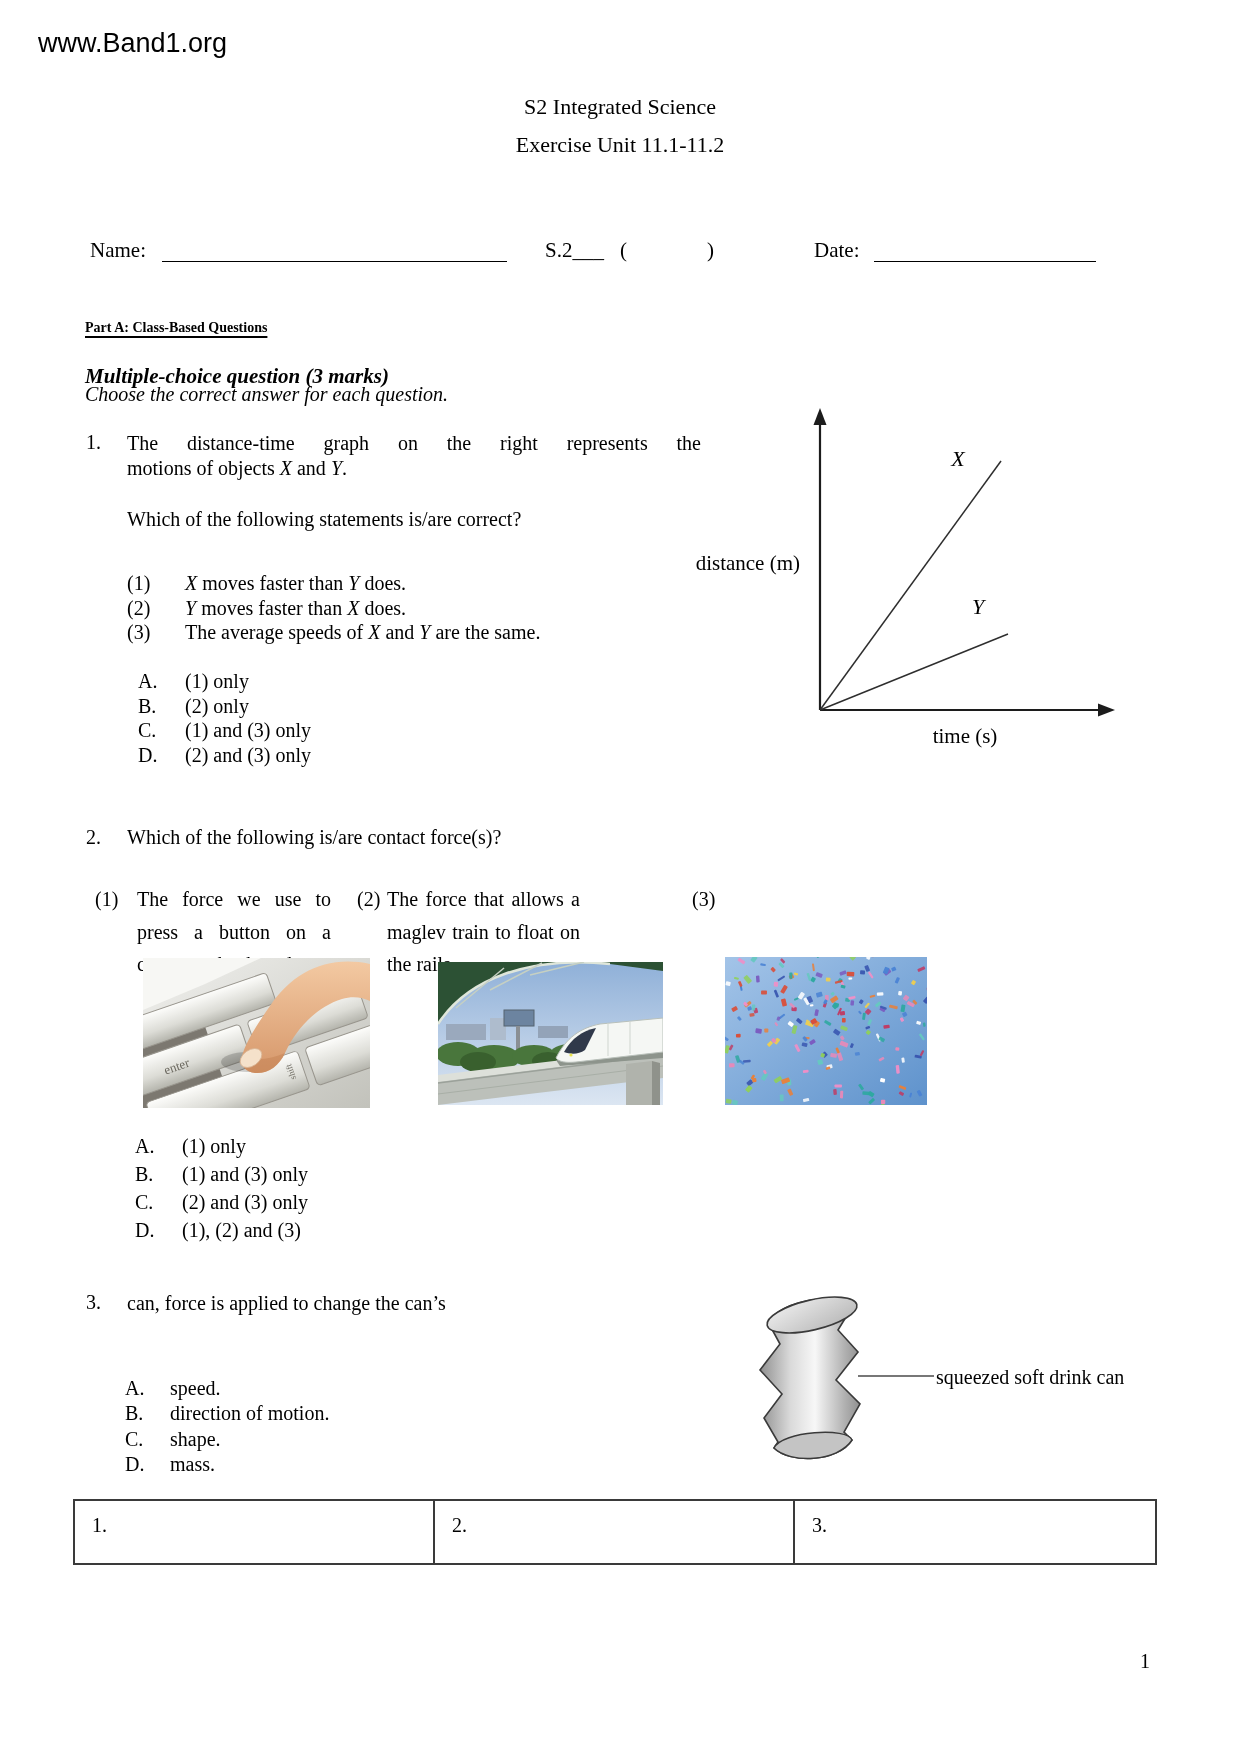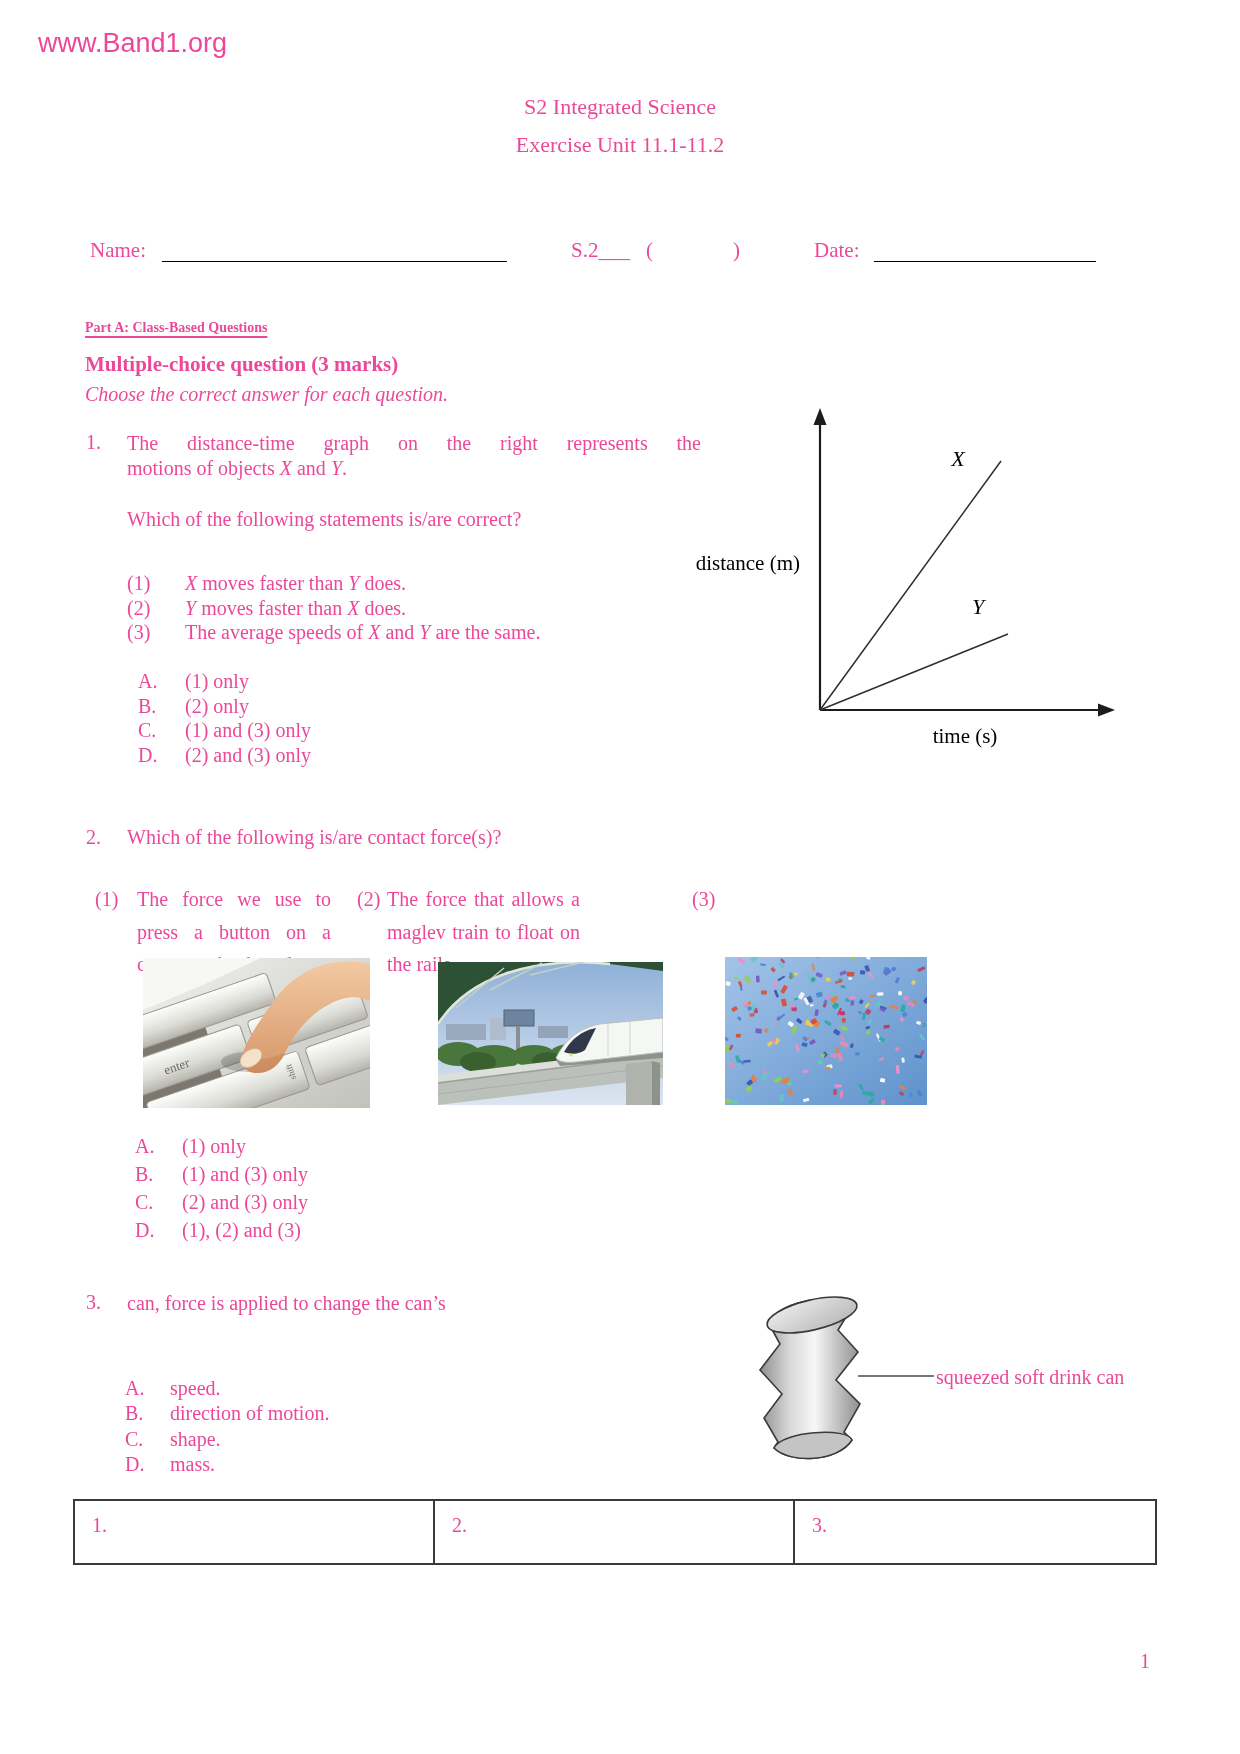--- a/index.html
+++ b/index.html
@@ -1,17 +1,17 @@
 <!DOCTYPE html>
 <html><head>
 <meta charset="utf-8">
 <style>
   html,body{margin:0;padding:0;background:#fff;}
   .page{position:relative;width:1240px;height:1754px;background:#ffffff;
-        font-family:"Liberation Serif",serif;color:#ec4899;font-size:20px;overflow:hidden;}
+        font-family:"Liberation Serif",serif;color:#000000;font-size:20px;overflow:hidden;}
   .abs{position:absolute;}
   .sans{font-family:"Liberation Sans",sans-serif;}
   .b{font-weight:700;}
   .i{font-style:italic;}
   .u{text-decoration:underline;text-decoration-thickness:1.8px;text-underline-offset:4px;}
   .jl{text-align:justify;text-align-last:justify;}
   .nw{white-space:nowrap;}
   .blankline{display:inline-block;border-bottom:1.6px solid #000;height:25px;vertical-align:baseline;}
   .row{display:flex;align-items:flex-start;}
   .lh245{line-height:24.5px;}
@@ -34,28 +34,28 @@
   <div class="abs sans" style="left:38px;top:28px;font-size:27px;">www.Band1.org</div>
 
   <div class="abs" style="left:0;right:0;top:88px;text-align:center;font-size:22px;line-height:38px;">
     <div>S2 Integrated Science</div>
     <div>Exercise Unit 11.1-11.2</div>
   </div>
 
 
   <div class="abs" style="left:90px;top:238px;font-size:21px;">Name:</div>
   <div class="abs blankline" style="left:162px;top:236px;width:345px;"></div>
-  <div class="abs" style="left:571px;top:238px;font-size:21px;">
+  <div class="abs" style="left:545px;top:238px;font-size:21px;">
     <span>S.2</span><span>___</span><span style="margin-left:16px;">(</span><span style="margin-left:80px;">)</span>
   </div>
   <div class="abs" style="left:814px;top:238px;font-size:21px;">Date:</div>
   <div class="abs blankline" style="left:874px;top:236px;width:222px;"></div>
 
   <div class="abs b u" style="left:85px;top:320px;font-size:14px;">Part A: Class-Based Questions</div>
-  <div class="abs b" style="left:85px;top:352px;font-size:21px;">Multiple-choice question (3 marks)</div>
+  <div class="abs b" style="left:85px;top:364px;font-size:21px;font-style:italic;">Multiple-choice question (3 marks)</div>
   <div class="abs i" style="left:85px;top:383px;">Choose the correct answer for each question.</div>
 
   <div class="abs" style="left:86px;top:431px;">1.</div>
   <div class="abs lh245" style="left:127px;top:431px;width:574px;">
     <div class="jl">The distance-time graph on the right represents the</div>
     <div><span>motions of objects </span><span class="i">X</span><span> and </span><span class="i">Y</span><span>.</span></div>
   </div>
   <div class="abs" style="left:127px;top:508px;">Which of the following statements is/are correct?</div>
 
   <div class="abs lh245" style="left:127px;top:571px;">

